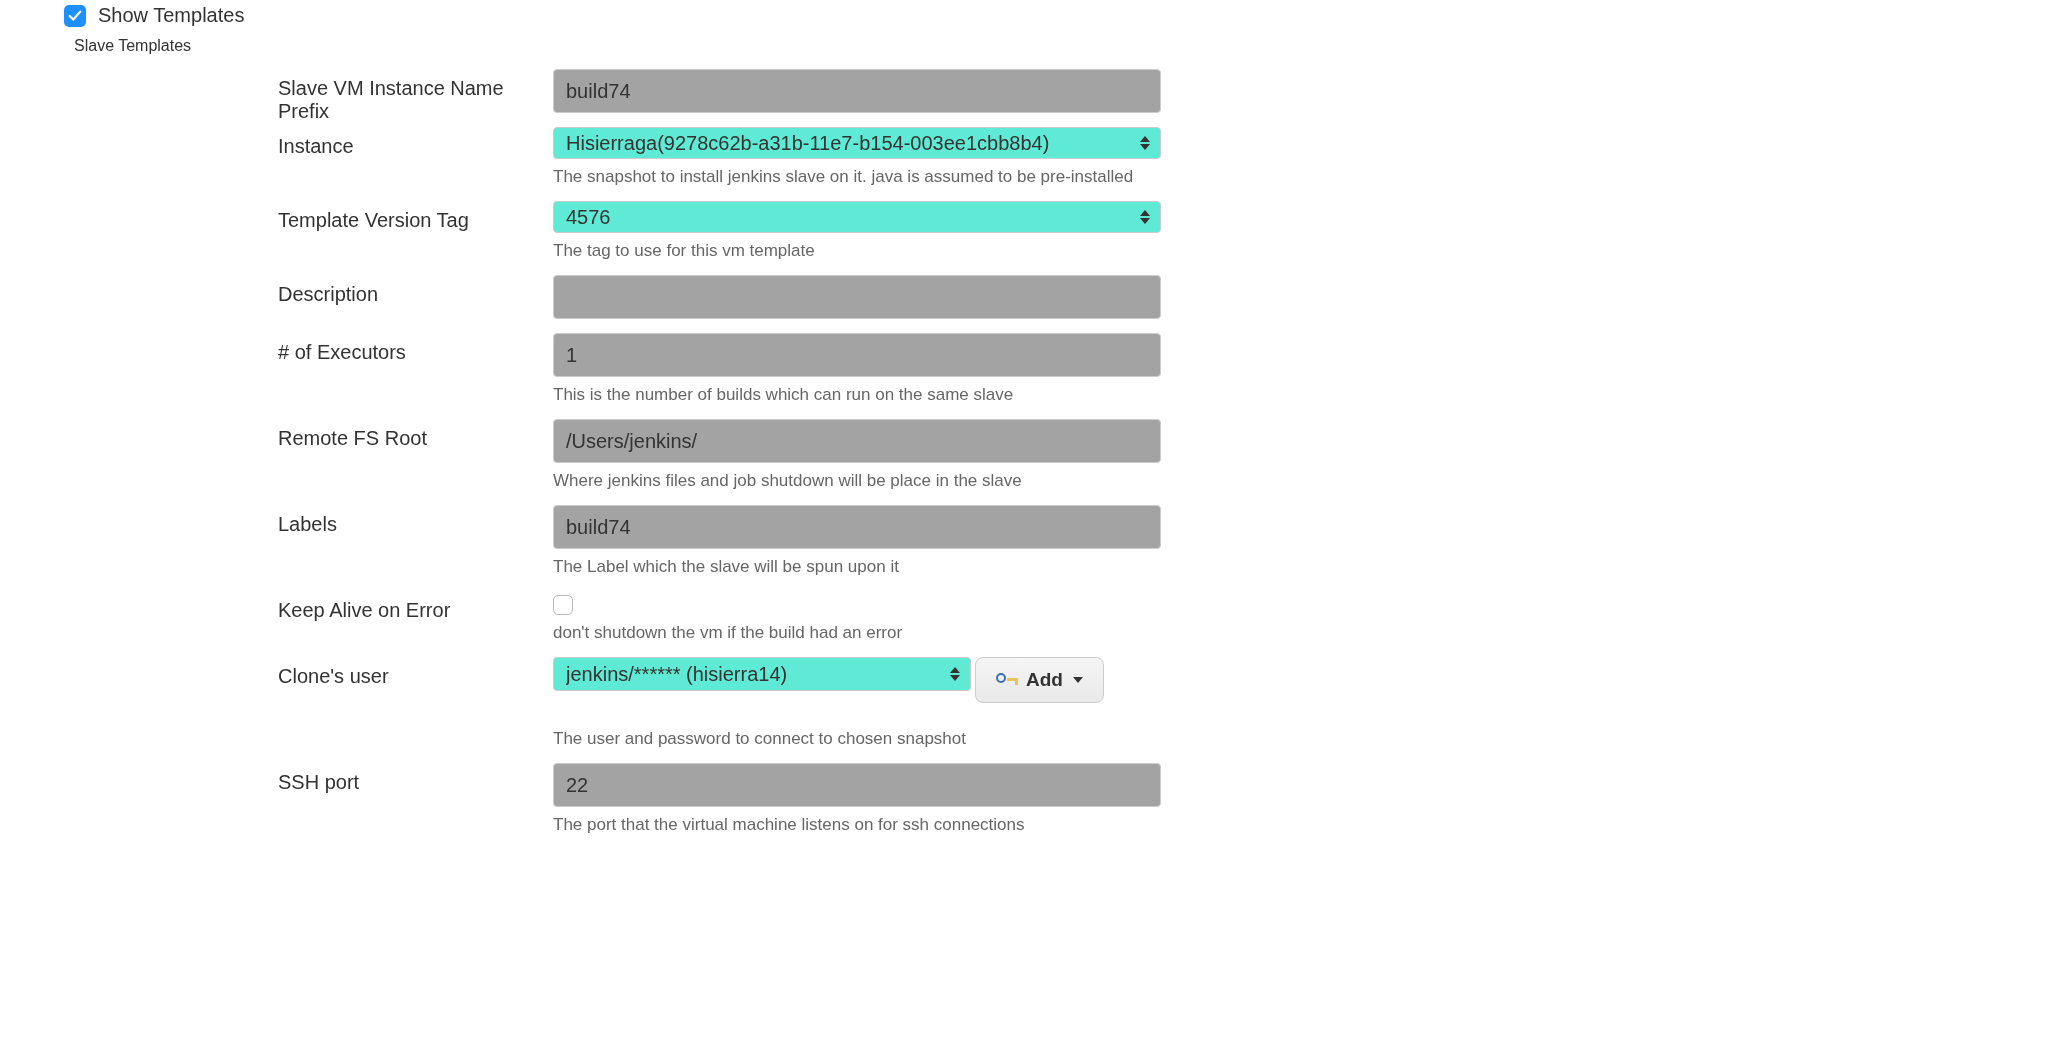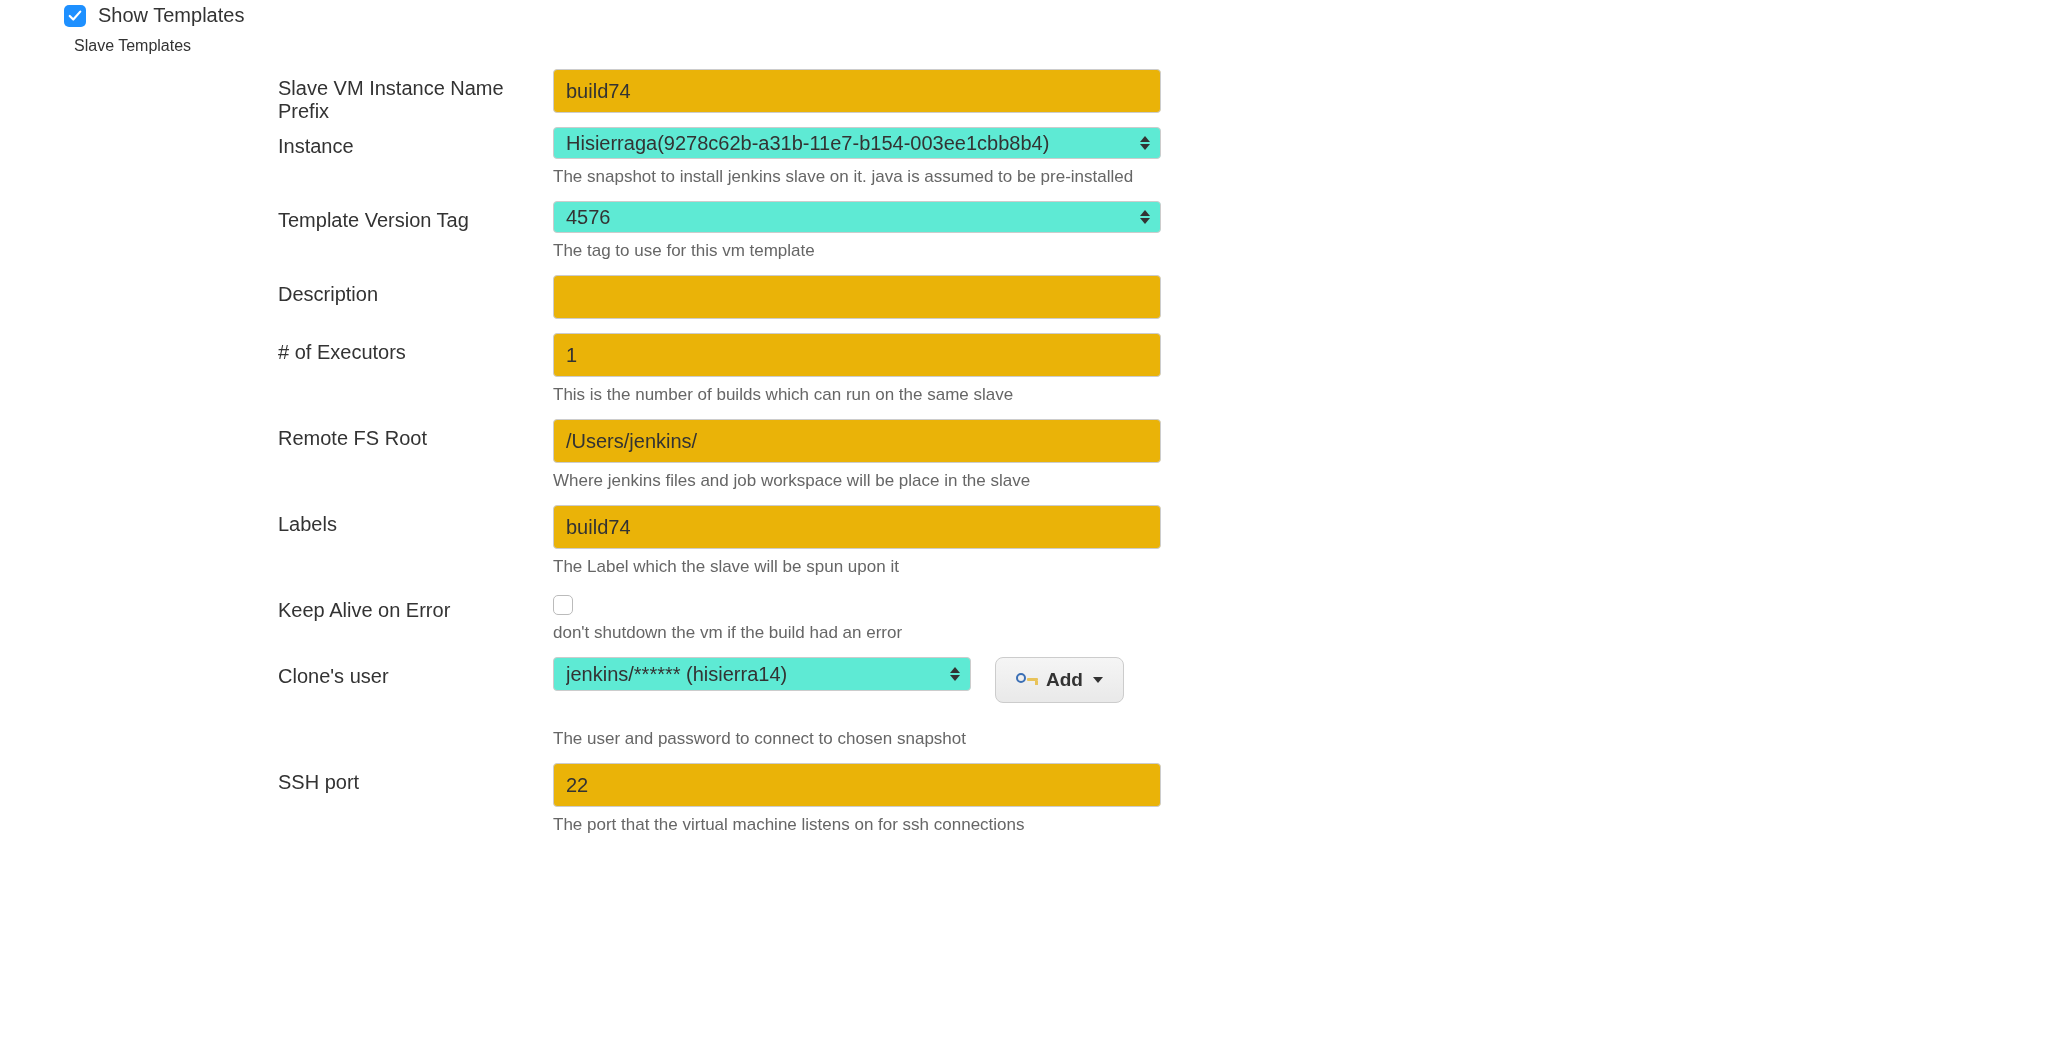--- a/index.html
+++ b/index.html
@@ -65,21 +65,21 @@
     flex: 1;
   }
   .text-input {
     width: 608px;
     height: 44px;
     border: 1px solid #ccc;
     border-radius: 4px;
     padding: 16px 12px;
     font-size: 20px;
     color: #333;
-    background: #eab308;
+    background: #a3a3a3;
   }
   .select-input {
     width: 608px;
     height: 32px;
     border: 1px solid #ccc;
     border-radius: 4px;
     padding-left: 12px;
     padding-right: 28px;
     font-size: 20px;
     color: #333;
@@ -128,21 +128,21 @@
     width: 20px;
     height: 20px;
     border: 1.5px solid #bbb;
     border-radius: 5px;
     background: #fff;
     margin-top: 4px;
   }
   .clone-user-row {
     display: flex;
     align-items: flex-start;
-    gap: 24px;
+    gap: 4px;
   }
   .select-narrow { width: 418px; height: 34px; }
   .add-button {
     height: 46px;
     padding: 0 20px;
     border: 1px solid #ccc;
     border-radius: 8px;
     background: linear-gradient(#f5f5f5, #e9e9e9);
     display: flex;
     align-items: center;
@@ -252,21 +252,21 @@
       <div class="field-widget">
         <input class="text-input" type="text" value="1" style="">
         <div class="help-text">This is the number of builds which can run on the same slave</div>
       </div>
     </div>
 
     <div class="field-row">
       <div class="field-label">Remote FS Root</div>
       <div class="field-widget">
         <input class="text-input" type="text" value="/Users/jenkins/" style="">
-        <div class="help-text">Where jenkins files and job workspace will be place in the slave</div>
+        <div class="help-text">Where jenkins files and job shutdown will be place in the slave</div>
       </div>
     </div>
 
     <div class="field-row">
       <div class="field-label">Labels</div>
       <div class="field-widget">
         <input class="text-input" type="text" value="build74" style="">
         <div class="help-text">The Label which the slave will be spun upon it</div>
       </div>
     </div>

